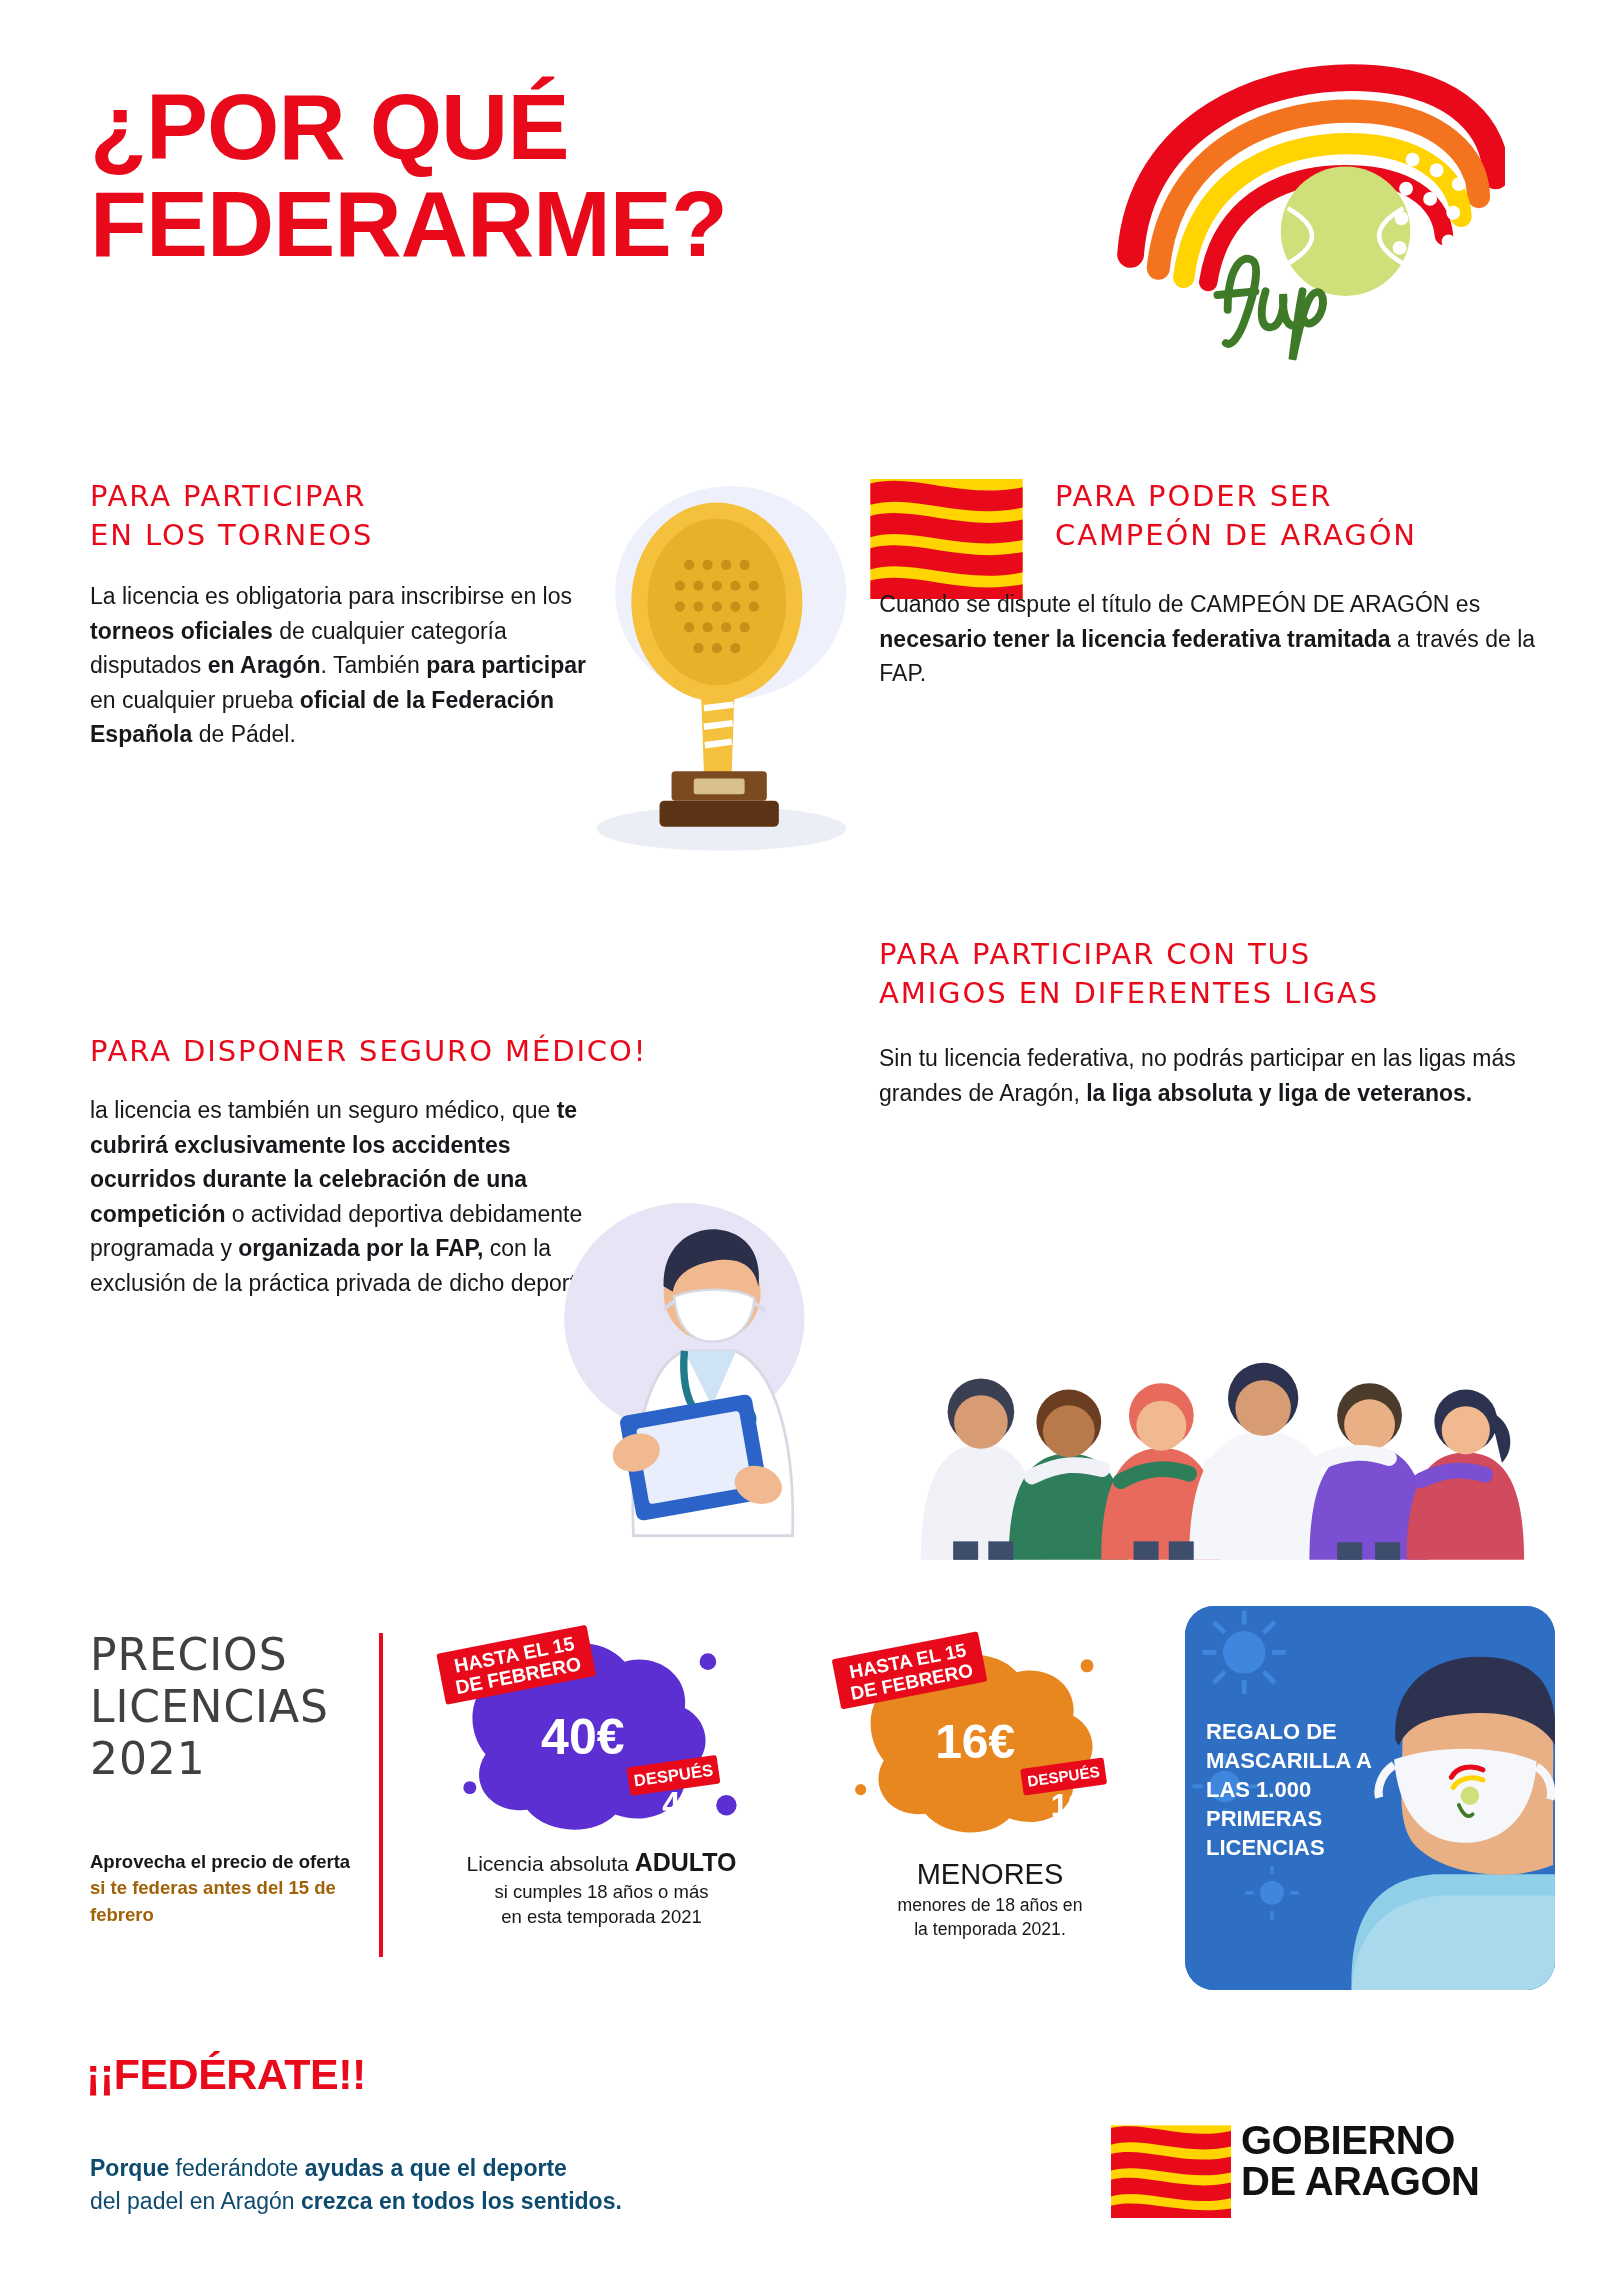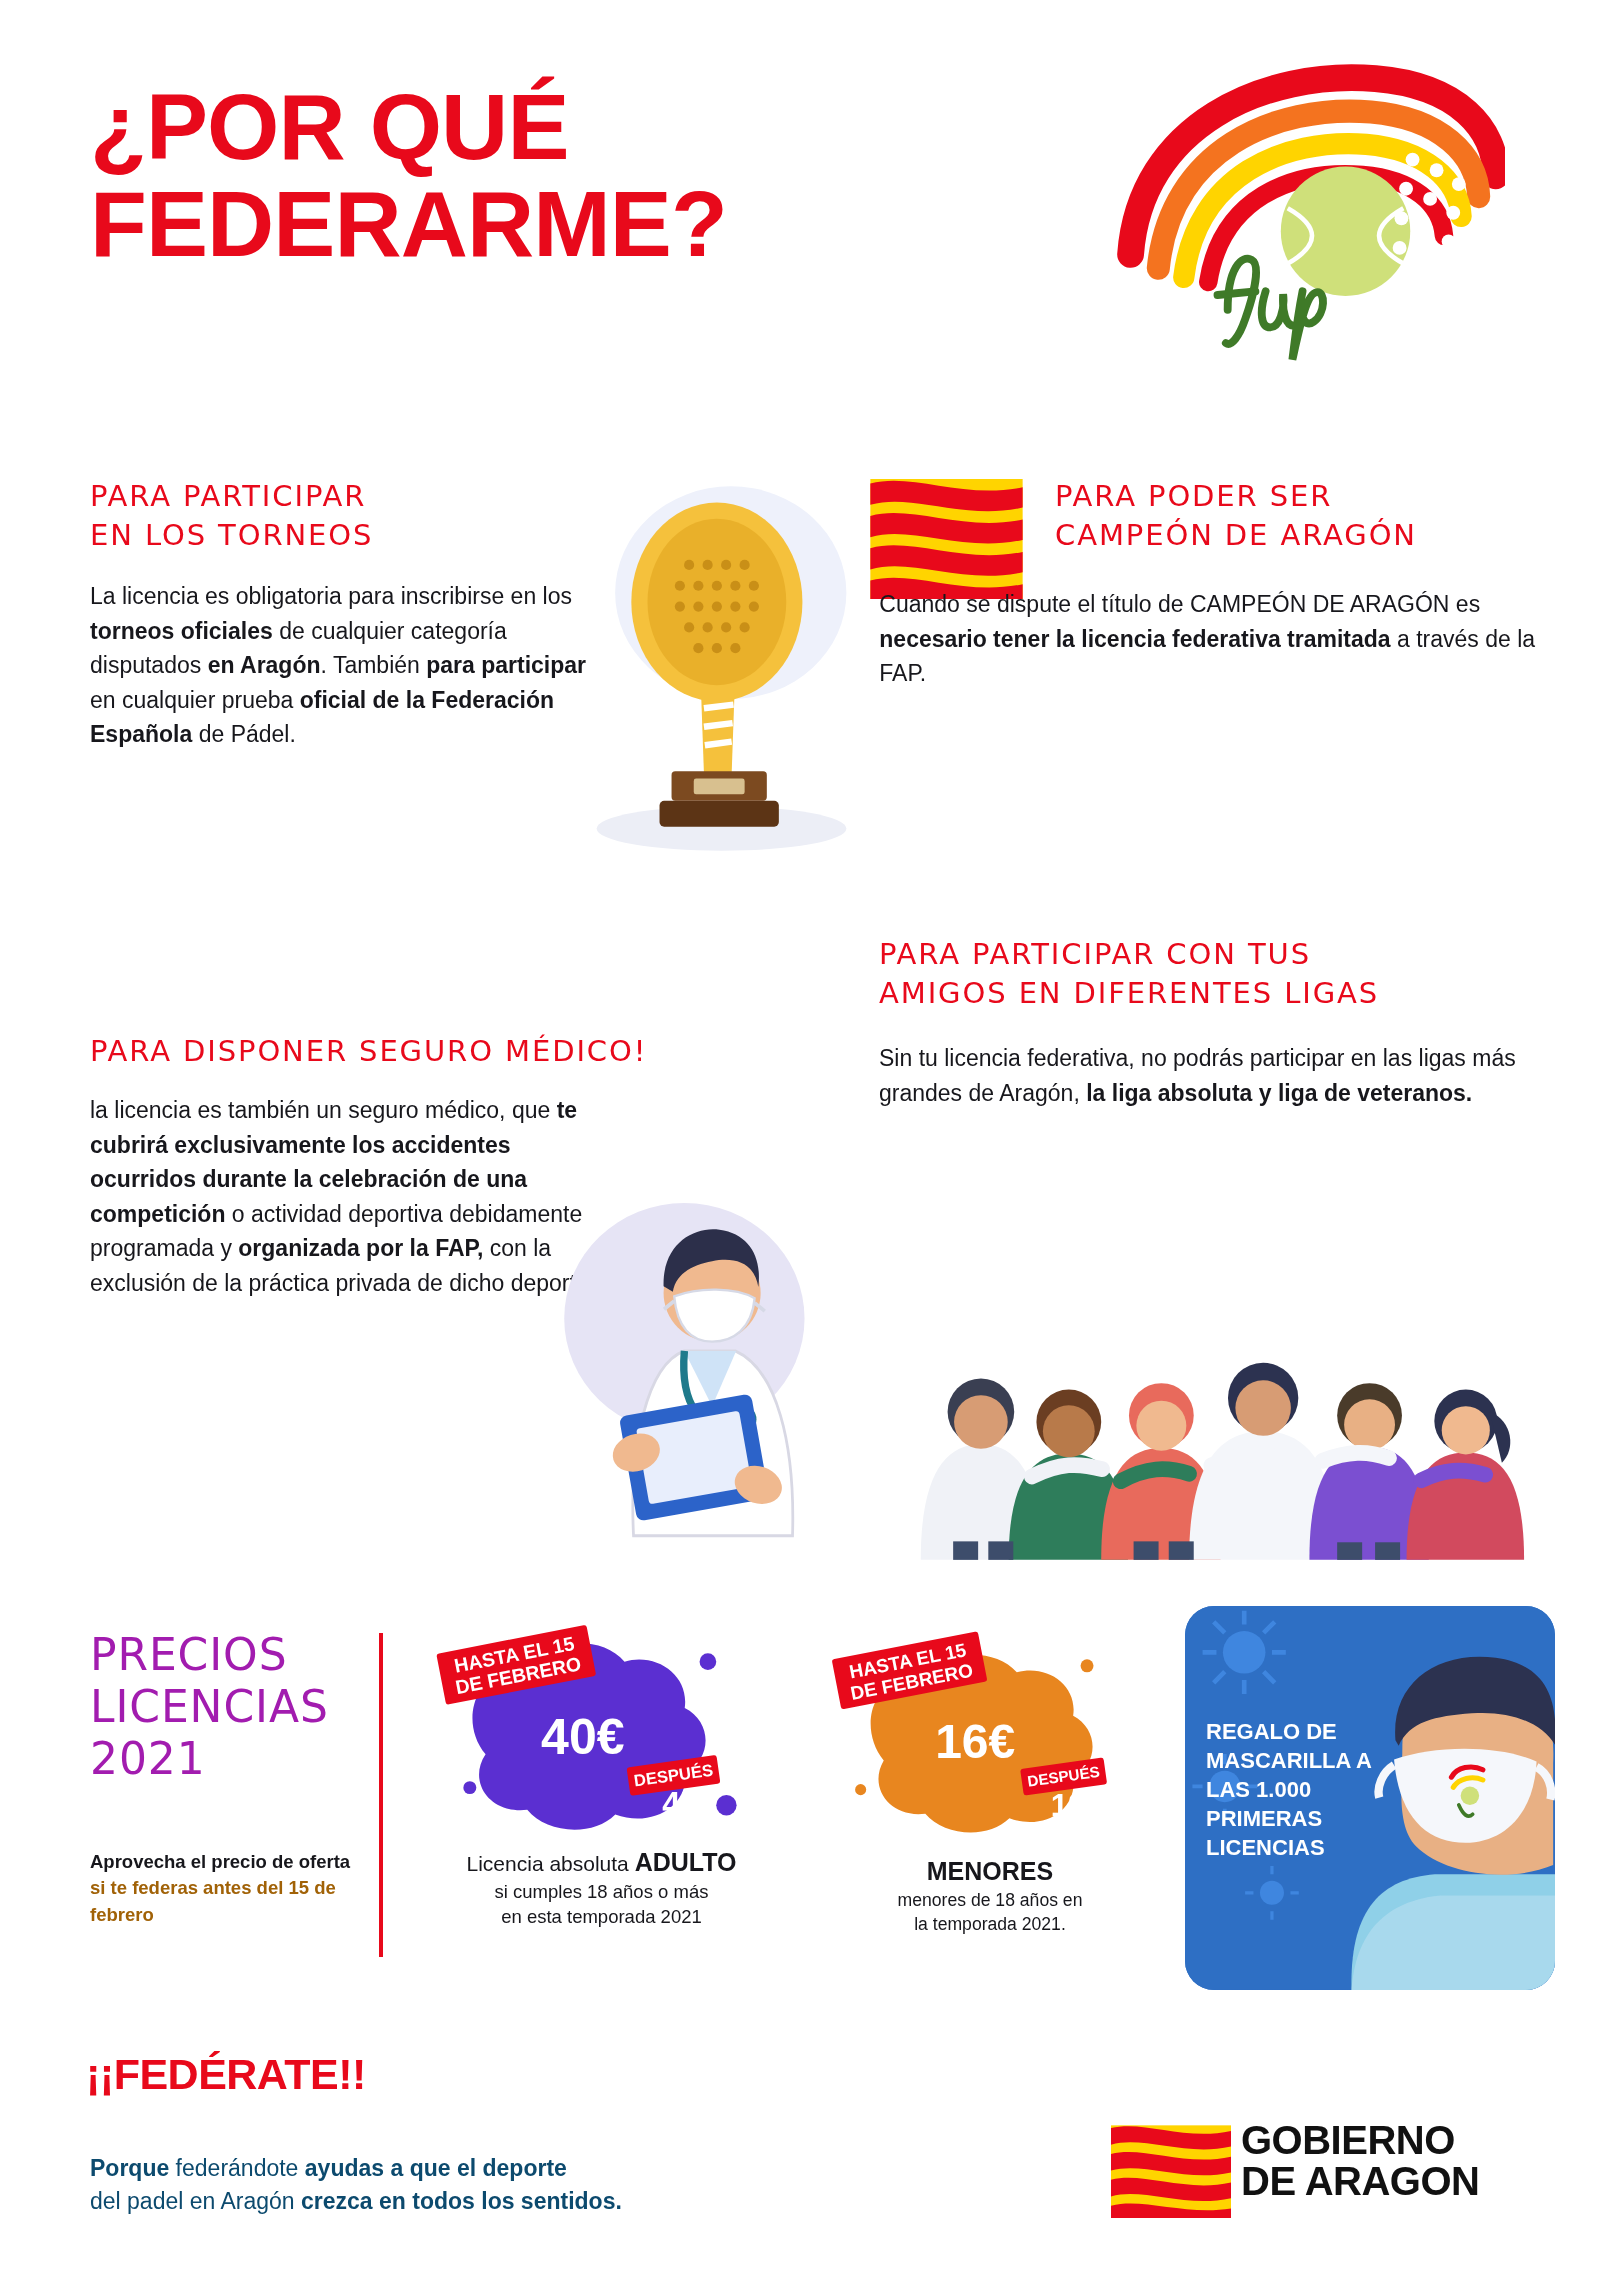--- a/index.html
+++ b/index.html
@@ -90,21 +90,21 @@
 
   
   .block4 { position: absolute; top: 935px; left: 879px; width: 671px; }
   .block4 .sec-head { width: 671px; }
   .block4 .body-text { margin-top: 28px; width: 671px; }
   .friends { position: absolute; top: 1259px; left: 893px; width: 657px; height: 301px; }
 
   
   .prices-title {
     position: absolute; top: 1629px; left: 90px; width: 287px;
-    color: #a21caf; font-size: 44px; line-height: 1.18; letter-spacing: 0.9px;
+    color: #404040; font-size: 44px; line-height: 1.18; letter-spacing: 0.9px;
     font-family: "DejaVu Sans", sans-serif;
   }
   .prices-sub {
     position: absolute; top: 1849px; left: 90px; width: 268px;
     font-size: 18.5px; line-height: 1.42; font-weight: 700; color: #17171c;
   }
   .prices-sub .red { color: #a16207; }
   .divider {
     position: absolute; top: 1633px; left: 379px; width: 4.2px; height: 324px;
     background: #e8091b;
@@ -117,21 +117,21 @@
     position: absolute; top: 1846px; left: 407px; width: 389px; text-align: center;
     font-size: 21px; line-height: 1.35; color: #17171c;
   }
   .cap-adult .big { font-size: 25px; font-weight: 700; }
   .cap-adult .sm { font-size: 18.5px; display: block; }
 
   .cap-minor {
     position: absolute; top: 1855px; left: 828px; width: 324px; text-align: center;
     font-size: 21px; line-height: 1.35; color: #17171c;
   }
-  .cap-minor .big { font-size: 25px; font-weight: 700; }
+  .cap-minor .big { font-size: 29px; font-weight: 400; }
   .cap-minor .sm { font-size: 17.6px; display: block; }
 
   .mask-card {
     position: absolute; top: 1606px; left: 1185px; width: 370px; height: 384px;
     background: #2e6fc4; overflow: hidden; border-radius: 29px;
   }
   .mask-text {
     position: absolute; top: 111px; left: 21px; width: 194px;
     color: #ffffff; font-weight: 700; font-size: 22px; line-height: 1.32;
   }

